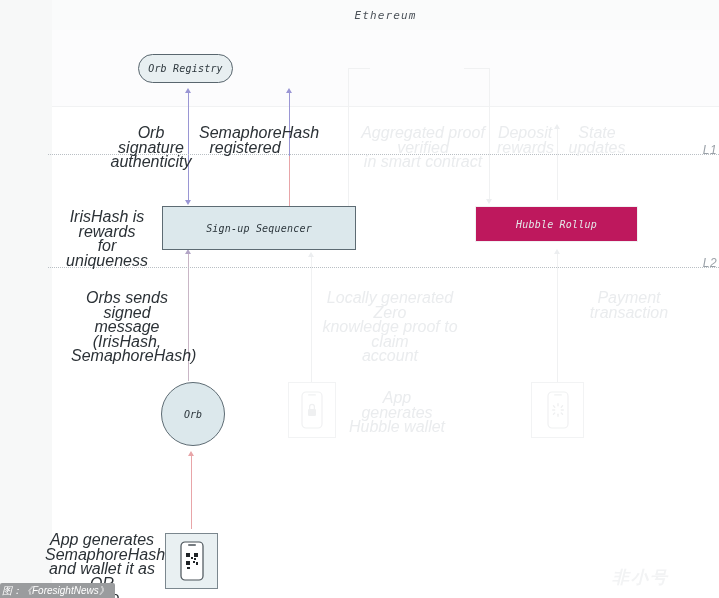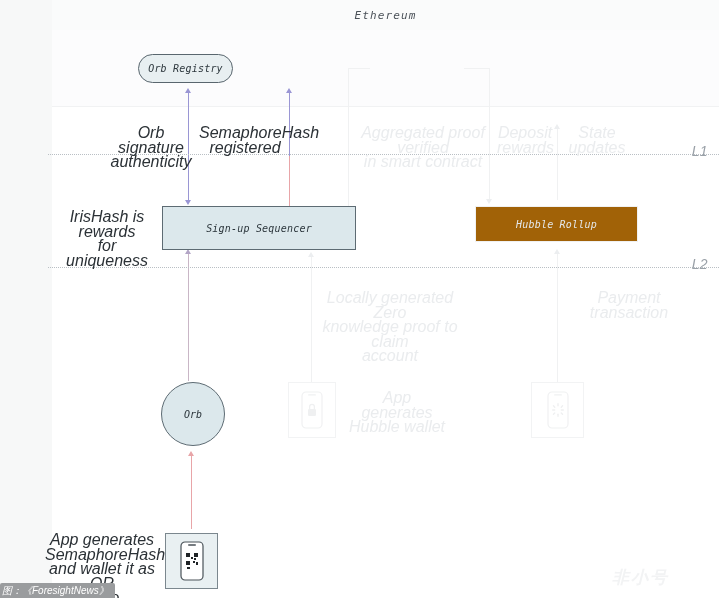--- a/index.html
+++ b/index.html
@@ -39,22 +39,22 @@
   }
 
   
   .sep{
     position:absolute; left:48px; width:671px; height:0;
     border-top:1px dotted #b9bfc4;
   }
   .sep.l1{ top:154px; }
   .sep.l2{ top:267px; }
   .sep-label{
-    position:absolute; right:11px;
-    font-size:14px; color:#9aa1a8; letter-spacing:.4px;
+    position:absolute; right:2px;
+    font-size:12px; color:#9aa1a8; letter-spacing:.4px;
   }
   .sep-label.l1{ top:143px; }
   .sep-label.l2{ top:256px; }
 
   
   .pill{
     position:absolute;
     display:flex; align-items:center; justify-content:center;
     box-sizing:border-box;
     border-radius:20px;
@@ -84,21 +84,21 @@
     font-family:"DejaVu Sans Mono", monospace;
     font-size:10px; letter-spacing:.2px;
     white-space:nowrap;
   }
   .rect.solid{
     background:#dce8ec;
     border:1.6px solid #5d6b73;
     color:#2b353b;
   }
   .rect.ghost{
-    background:#a16207;
+    background:#be185d;
     border:1.4px solid #f0f1f2;
     color:#e4e7e9;
   }
   #node-signup-sequencer{ left:162px; top:206px; width:194px; height:44px;text-align:center; }
   #node-hubble-rollup{ left:475px; top:206px; width:163px; height:36px; }
 
   
   #node-orb{
     position:absolute; left:161px; top:382px; width:62px; height:62px;
     border-radius:50%;
@@ -262,20 +262,24 @@
   <div class="note ghost" style="left:357px; top:126px; width:132px;">Aggregated proof verified
 in smart contract</div>
   <div class="note ghost" style="left:497px; top:126px; width:56px;">Deposit
 rewards</div>
   <div class="note ghost" style="left:568px; top:126px; width:58px;">State
 updates</div>
 
   <div class="note" style="left:55px; top:210px; width:104px;">IrisHash is rewards
 for uniqueness</div>
 
+  <div class="note" style="left:71px; top:291px; width:112px;">Orbs sends signed
+message
+(IrisHash,
+SemaphoreHash)</div>
   <div class="note ghost" style="left:322px; top:291px; width:136px;">Locally generated Zero
 knowledge proof to claim
 account</div>
   <div class="note ghost" style="left:567px; top:291px; width:124px;">Payment transaction</div>
 
   <div class="note ghost" style="left:345px; top:391px; width:104px;">App generates
 Hubble wallet</div>
   <div class="note" style="left:45px; top:533px; width:114px;">App generates
 SemaphoreHash
 and wallet it as QR

